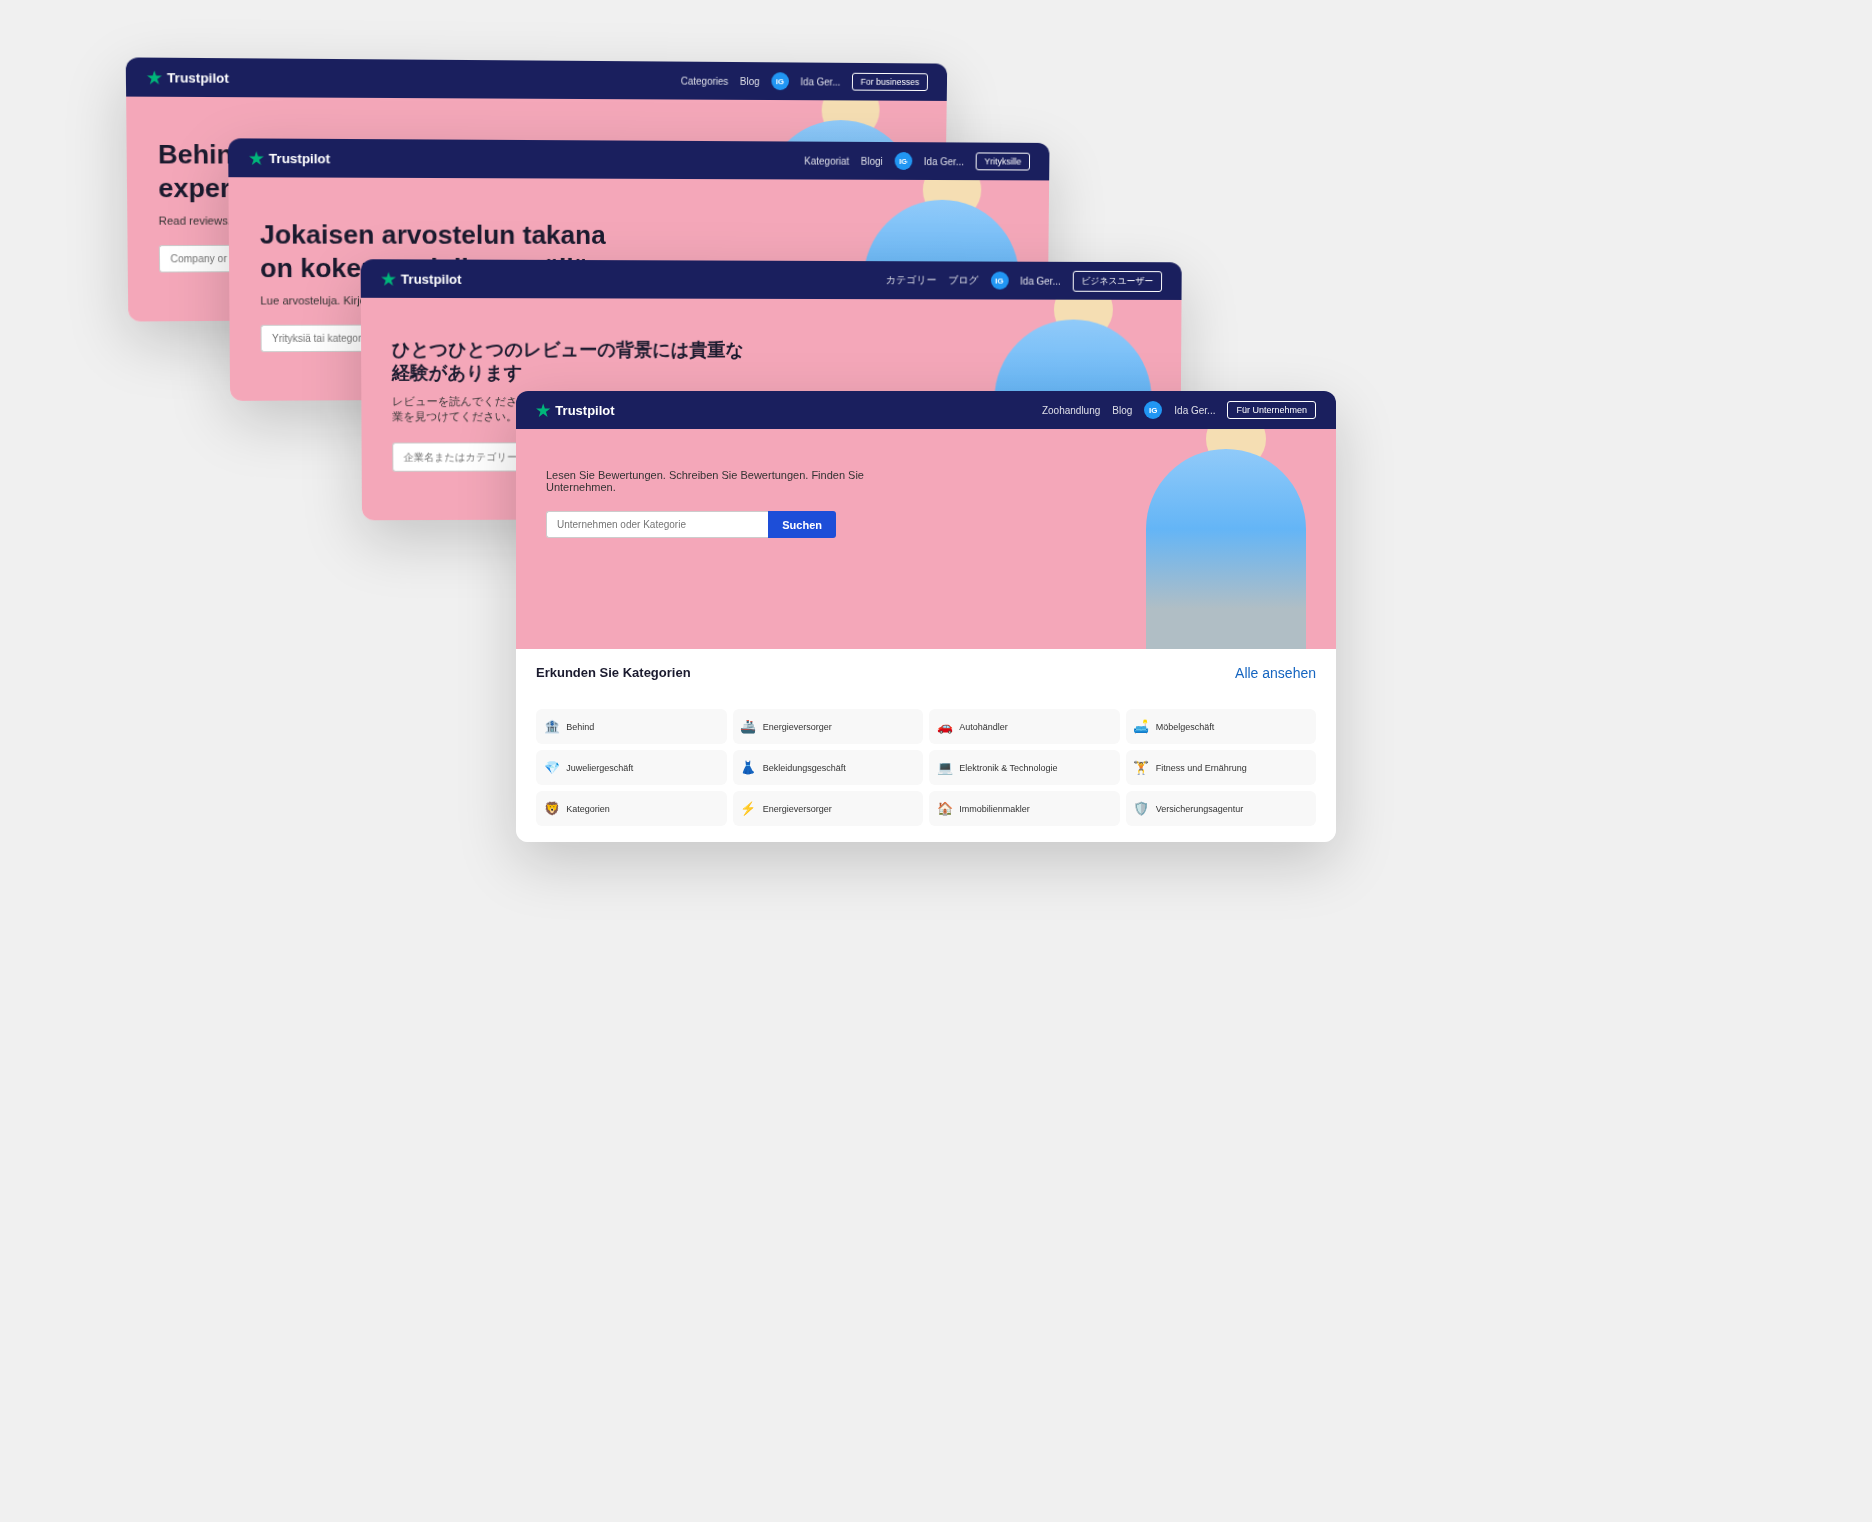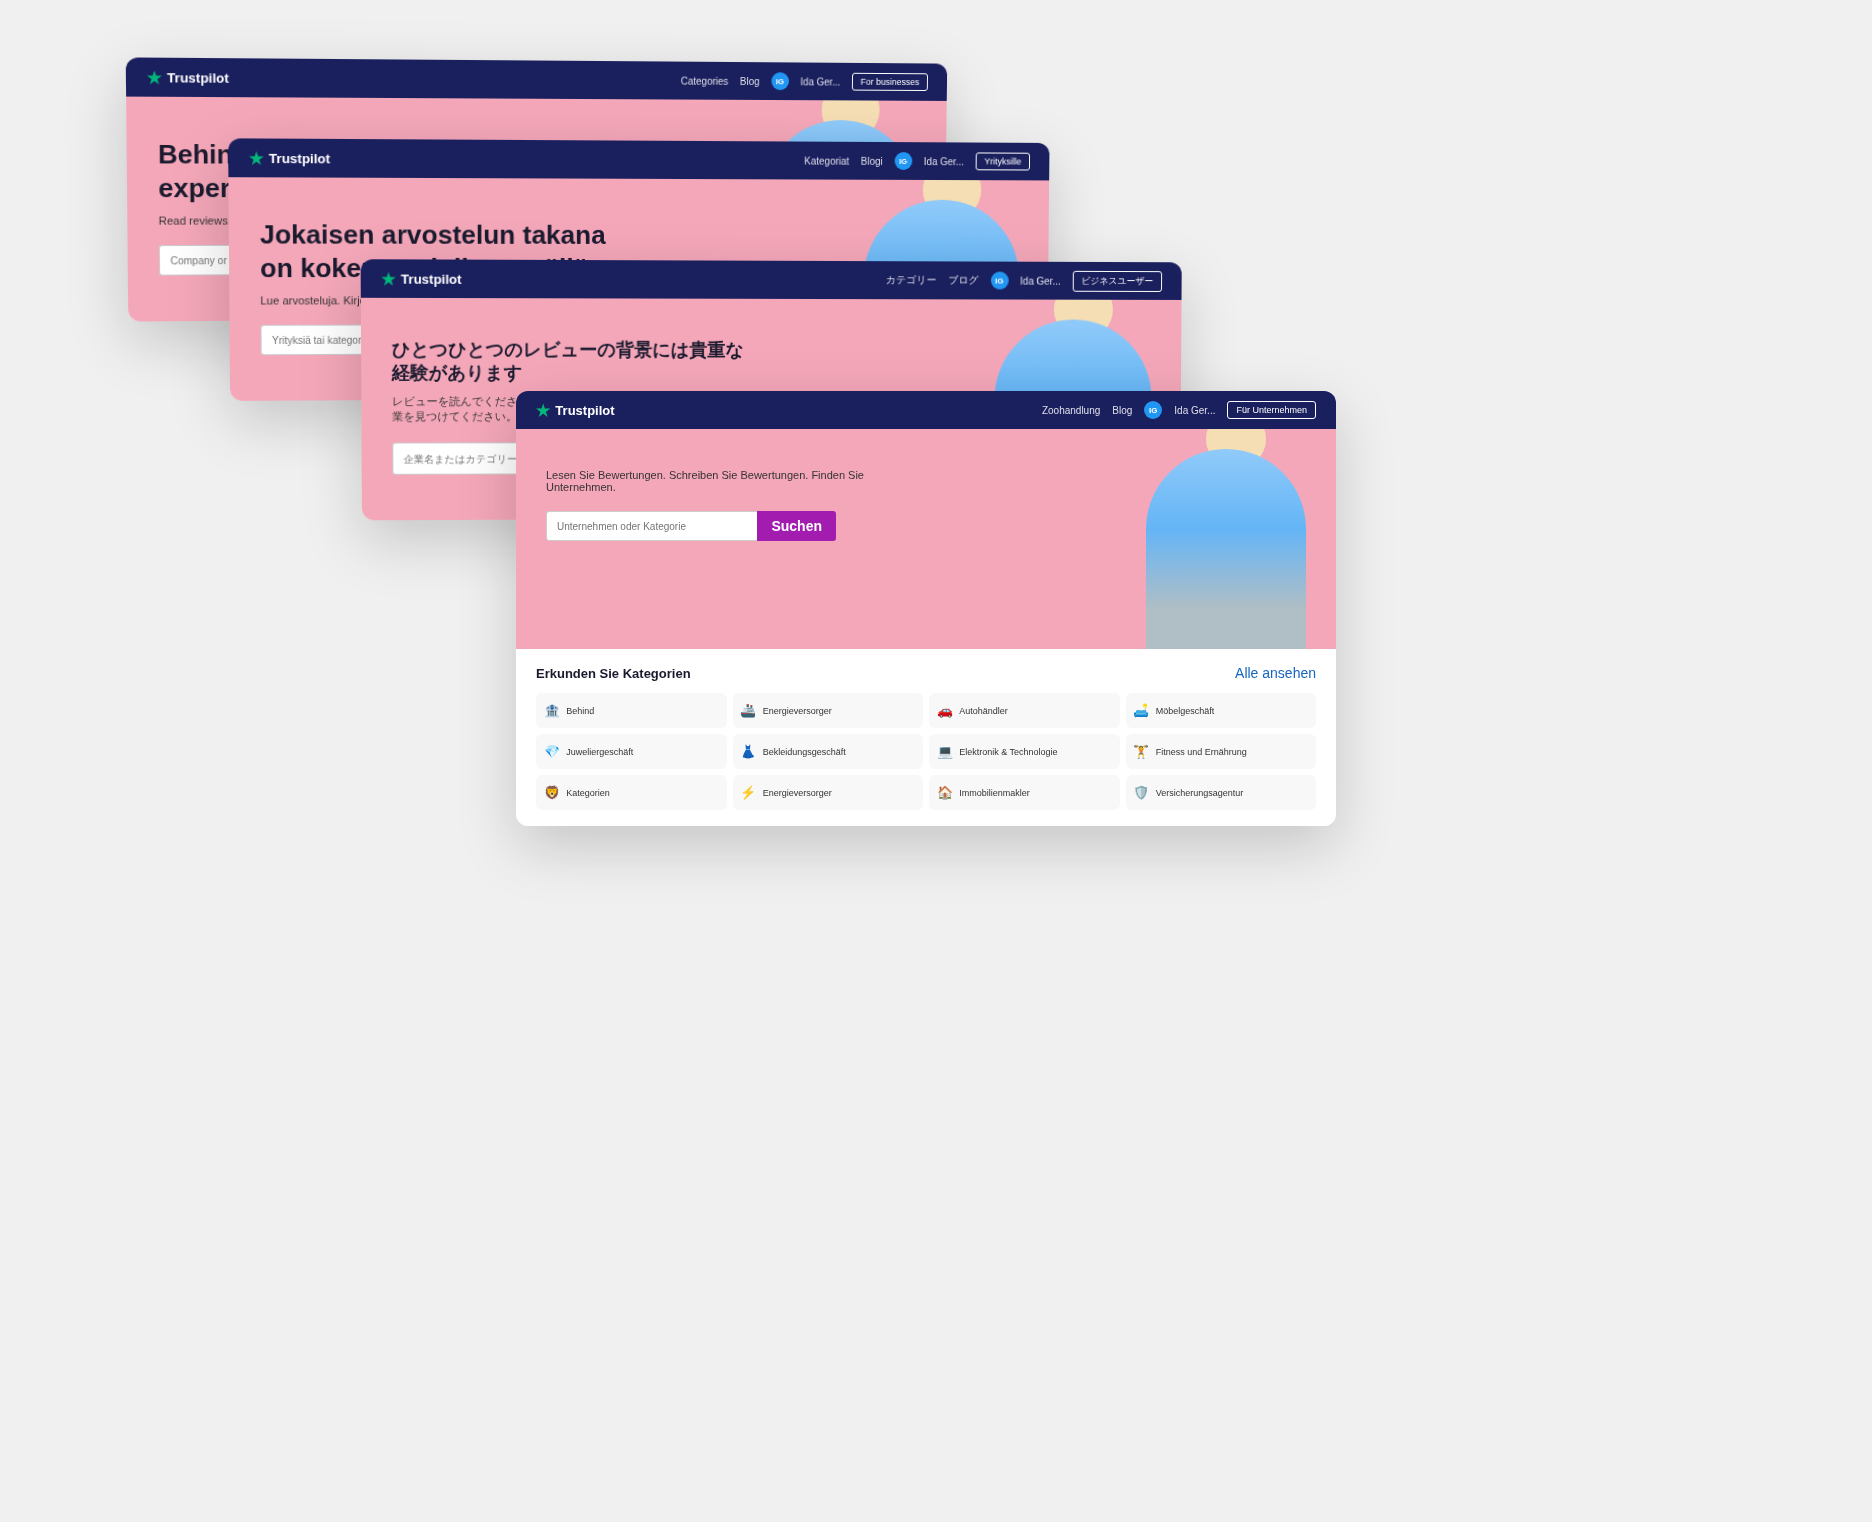--- a/index.html
+++ b/index.html
@@ -92,40 +92,39 @@
       border: 1px solid #ccc;
       border-right: none;
       padding: 7px 10px;
       font-size: 10px;
       border-radius: 3px 0 0 3px;
       outline: none;
       background: white;
       color: #999;
     }
     .hero-search-btn {
-      background: #a21caf;
+      background: #1d4ed8;
       color: white;
       border: none;
       padding: 7px 14px;
-      font-size: 14px;
+      font-size: 11px;
       font-weight: 600;
       border-radius: 0 3px 3px 0;
       cursor: pointer;
     }
 
     
     .categories-section {
       background: white;
       padding: 16px 20px;
     }
     .categories-header {
       display: flex;
       justify-content: space-between;
-      align-items: center;
-      margin-bottom: 12px;
+      margin-bottom: 28px;
     }
     .categories-title { font-size: 13px; font-weight: 700; color: #1a1a2e; }
     .categories-link { font-size: 14px; color: #1565c0; }
     .categories-grid {
       display: grid;
       grid-template-columns: repeat(4, 1fr);
       gap: 6px;
     }
     .category-item {
       background: #f8f8f8;

